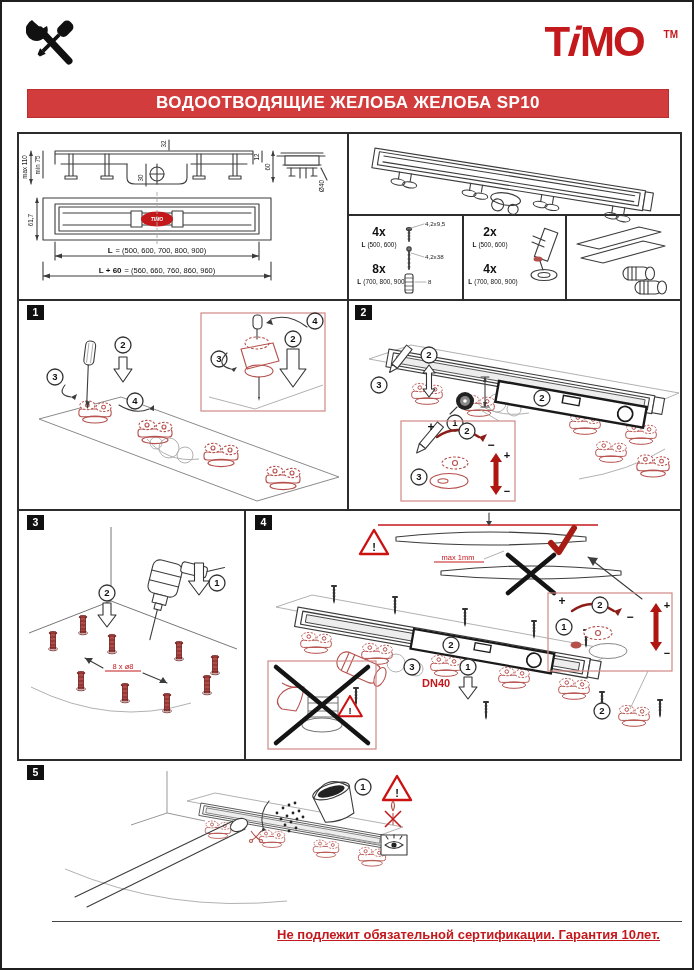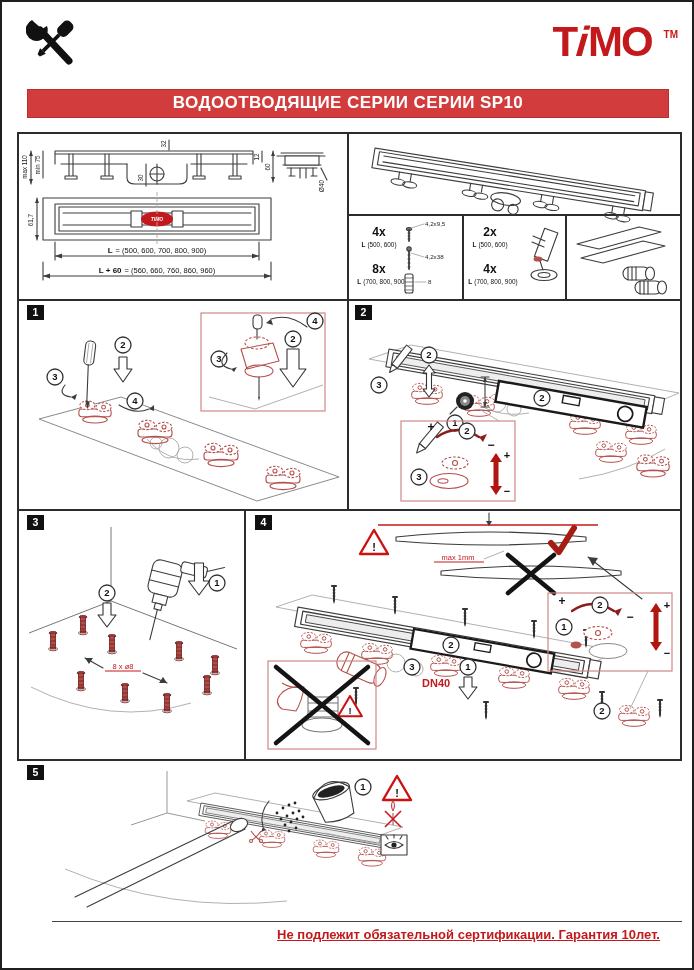--- a/index.html
+++ b/index.html
@@ -8,21 +8,21 @@
   .hl,.vl{position:absolute;background:#2c2c2c;z-index:2;}
   .hl{height:2px;} .vl{width:2px;}
   .badge{position:absolute;width:17px;height:15px;background:#101010;color:#fff;
          font:700 10.5px/15px "Liberation Sans",sans-serif;text-align:center;z-index:6;}
   .banner{position:absolute;left:25px;top:87px;width:642px;height:29px;background:#d23c3c;
           border:1px solid #b92f2f;box-sizing:border-box;color:#fff;
           font:700 17px/26px "Liberation Sans",sans-serif;text-align:center;letter-spacing:.4px;}
   .logo{position:absolute;top:12px;right:14px;color:#c3191d;
         font:700 42px/42px "Liberation Sans",sans-serif;letter-spacing:-2px;z-index:4;}
   .logo .i{display:inline-block;transform:skewX(-16deg);margin:0 1px;}
-  .logo sup{font-size:10px;letter-spacing:0;vertical-align:18px;margin-left:12px;}
+  .logo sup{font-size:10px;letter-spacing:0;vertical-align:18px;margin-left:20px;}
   .tools{position:absolute;left:24px;top:14px;z-index:4;}
   .footer-line{position:absolute;top:919px;left:50px;width:630px;height:1px;background:#444;}
   .footer-note{position:absolute;top:925px;right:32px;color:#c3191d;
                font:700 13px "Liberation Sans",sans-serif;text-decoration:underline;}
   svg.sec{position:absolute;overflow:visible;z-index:3;}
   
   .k{stroke:#3c3c3c;fill:none;stroke-width:1.1;stroke-linecap:round;stroke-linejoin:round;}
   .kf{fill:#fff;stroke:#3c3c3c;stroke-width:1.1;stroke-linejoin:round;}
   .kt{fill:#3c3c3c;stroke:none;}
   .lt{stroke:#a8a8a8;fill:none;stroke-width:0.9;}
@@ -105,21 +105,21 @@
       <rect x="-6" y="-6" width="12" height="17" rx="5" fill="#111"></rect>
       <rect x="-1.9" y="11" width="3.8" height="23" fill="#111"></rect>
       <polygon points="-4,34 4,34 1.6,40 -1.6,40" fill="#111"></polygon>
     </g>
   </svg>
 
   <div class="logo">
     <span>T</span><span class="i">i</span><span>MO</span><sup>TM</sup>
   </div>
 
-  <div class="banner">ВОДООТВОДЯЩИЕ СЕРИИ СЕРИИ SP10</div>
+  <div class="banner">ВОДООТВОДЯЩИЕ ЖЕЛОБА ЖЕЛОБА SP10</div>
 
   <div class="hl" style="top:130px;left:15px;width:665px"></div>
   <div class="hl" style="top:297px;left:15px;width:665px"></div>
   <div class="hl" style="top:507px;left:15px;width:665px"></div>
   <div class="hl" style="top:757px;left:15px;width:665px"></div>
   <div class="hl" style="top:212px;left:345px;width:335px"></div>
   <div class="vl" style="left:15px;top:130px;height:627px"></div>
   <div class="vl" style="left:678px;top:130px;height:627px"></div>
   <div class="vl" style="left:345px;top:130px;height:377px"></div>
   <div class="vl" style="left:242px;top:507px;height:250px"></div>

